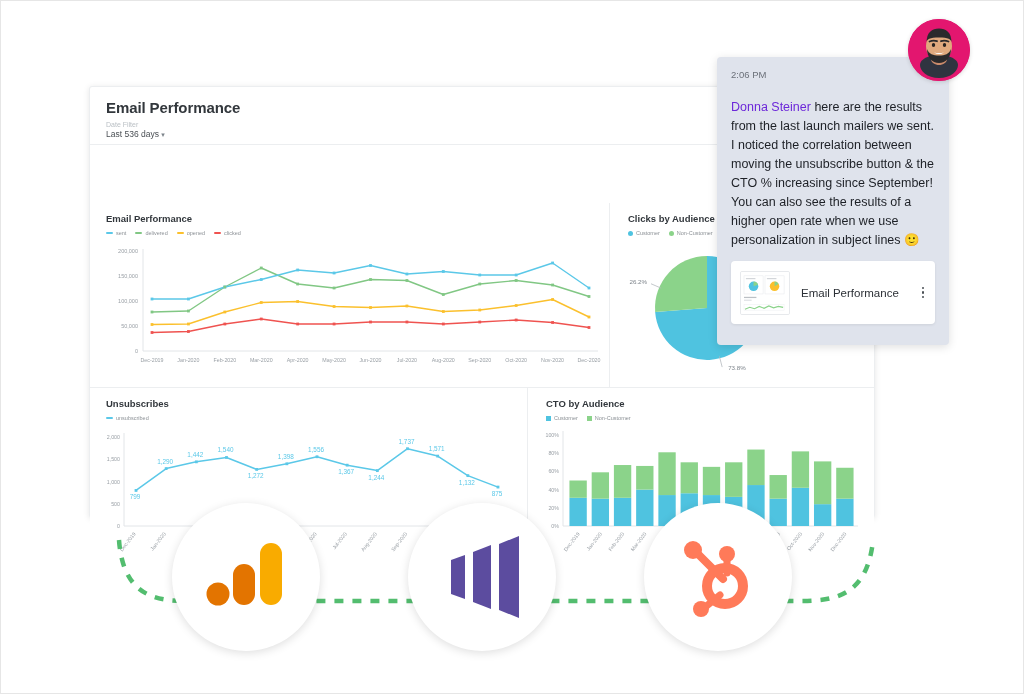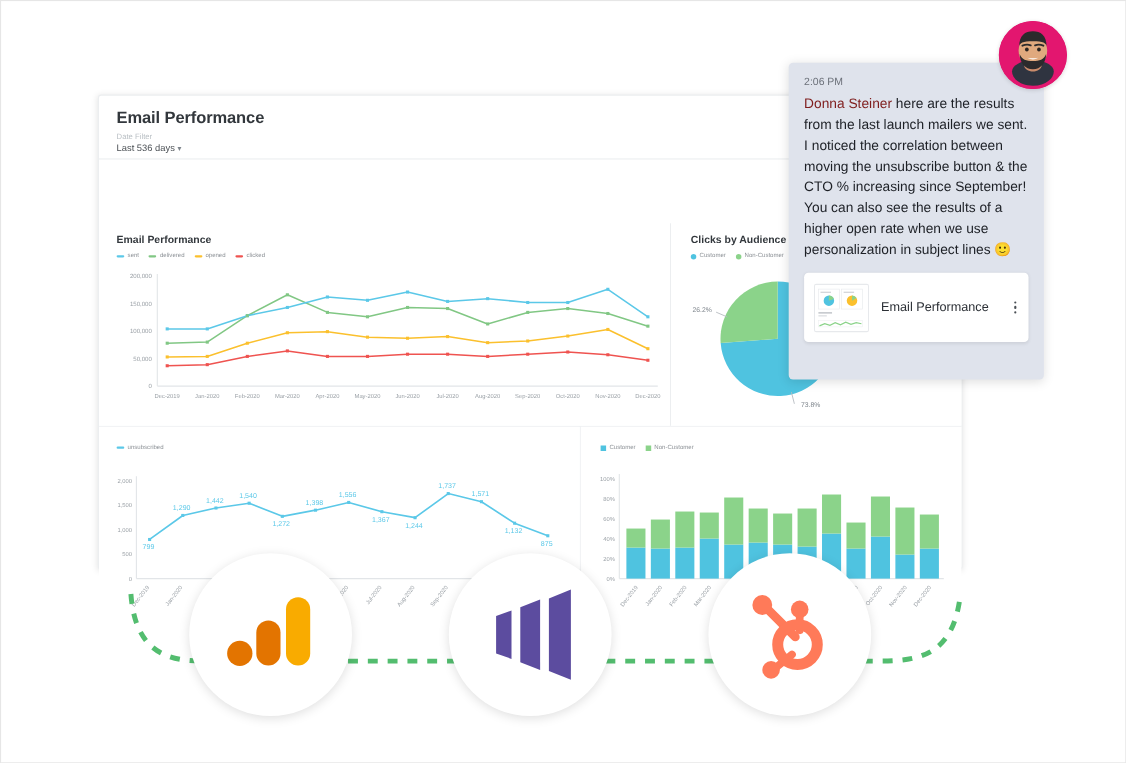--- a/index.html
+++ b/index.html
@@ -74,25 +74,25 @@
   
   .chat {
     position: absolute;
     left: 716px; top: 56px;
     width: 232px; height: 288px;
     background: #dfe3ec;
     border-radius: 4px;
     box-shadow: 0 2px 10px rgba(0,0,0,0.13);
     padding: 12px 14px 12px 14px;
   }
-  .chat-time { font-size: 9.5px; color: #6b7079; margin-bottom: 5px; }
+  .chat-time { font-size: 9.5px; color: #6b7079; margin-bottom: 18px; }
   .chat-body {
     font-size: 12.5px; line-height: 19px; color: #1d2026;
   }
-  .mention { color: #7f1d1d; }
+  .mention { color: #6d28d9; }
   .attach-card {
     margin-top: 11px;
     background: #ffffff;
     border-radius: 4px;
     height: 63px;
     display: flex; align-items: center;
     padding: 0 9px 0 9px;
     box-shadow: 0 1px 3px rgba(0,0,0,0.08);
   }
   .thumb {
@@ -271,20 +271,21 @@
             <path d="M97,65 L45.147737186448076,68.91699388745249 A52,52 0 0,1 96.99999999999999,13 Z" fill="#8BD38A"></path>
             <line x1="109.43449435824274" y1="113.42915805643156" x2="112.17008311705615" y2="124.0835728288465" stroke="#b5babf" stroke-width="0.8"></line>
             <text x="118.17008311705615" y="127.0835728288465" font-size="6.2" fill="#7d848b" font-family="&quot;Liberation Sans&quot;, sans-serif" text-anchor="start">73.8%</text>
             <line x1="51.112268715800944" y1="45.14260546826097" x2="41.01696783327715" y2="40.773978671278385" stroke="#b5babf" stroke-width="0.8"></line>
             <text x="37.01696783327715" y="40.773978671278385" font-size="6.2" fill="#7d848b" font-family="&quot;Liberation Sans&quot;, sans-serif" text-anchor="end">26.2%</text>
           </svg>
       </div>
 
       <div class="panel" style="left:0;top:243px;width:437px;height:188px;">
         <div style="padding:10px 0 0 16px;">
+          <div class="panel-title">Unsubscribes</div>
           <div class="legend">
             <div class="legend-item">
               <span class="lg-dash" style="background:#5BC8E8"></span>
               <span class="legend-text">unsubscribed</span>
             </div>
           </div>
         </div>
         <svg id="svg-unsub" width="437" height="150" style="position:absolute;top:35px;left:0;">
             <text x="30" y="105" font-size="5.3" fill="#9aa0a6" font-family="&quot;Liberation Sans&quot;, sans-serif" text-anchor="end">0</text>
             <text x="30" y="82.75" font-size="5.3" fill="#9aa0a6" font-family="&quot;Liberation Sans&quot;, sans-serif" text-anchor="end">500</text>
@@ -331,20 +332,21 @@
             <text x="287.33333333333337" y="111" font-size="5.2" fill="#9aa0a6" font-family="&quot;Liberation Sans&quot;, sans-serif" text-anchor="end" transform="rotate(-52 287.33333333333337 111)">Aug-2020</text>
             <text x="317.5" y="111" font-size="5.2" fill="#9aa0a6" font-family="&quot;Liberation Sans&quot;, sans-serif" text-anchor="end" transform="rotate(-52 317.5 111)">Sep-2020</text>
             <text x="347.6666666666667" y="111" font-size="5.2" fill="#9aa0a6" font-family="&quot;Liberation Sans&quot;, sans-serif" text-anchor="end" transform="rotate(-52 347.6666666666667 111)">Oct-2020</text>
             <text x="377.83333333333337" y="111" font-size="5.2" fill="#9aa0a6" font-family="&quot;Liberation Sans&quot;, sans-serif" text-anchor="end" transform="rotate(-52 377.83333333333337 111)">Nov-2020</text>
             <text x="408" y="111" font-size="5.2" fill="#9aa0a6" font-family="&quot;Liberation Sans&quot;, sans-serif" text-anchor="end" transform="rotate(-52 408 111)">Dec-2020</text>
           </svg>
       </div>
 
       <div class="panel" style="left:438px;top:243px;width:346px;height:188px;">
         <div style="padding:10px 0 0 18px;">
+          <div class="panel-title">CTO by Audience</div>
           <div class="legend">
             <div class="legend-item">
               <span class="lg-sq" style="background:#4FC3E0"></span>
               <span class="legend-text">Customer</span>
             </div>
             <div class="legend-item">
               <span class="lg-sq" style="background:#8BD38A"></span>
               <span class="legend-text">Non-Customer</span>
             </div>
           </div>

